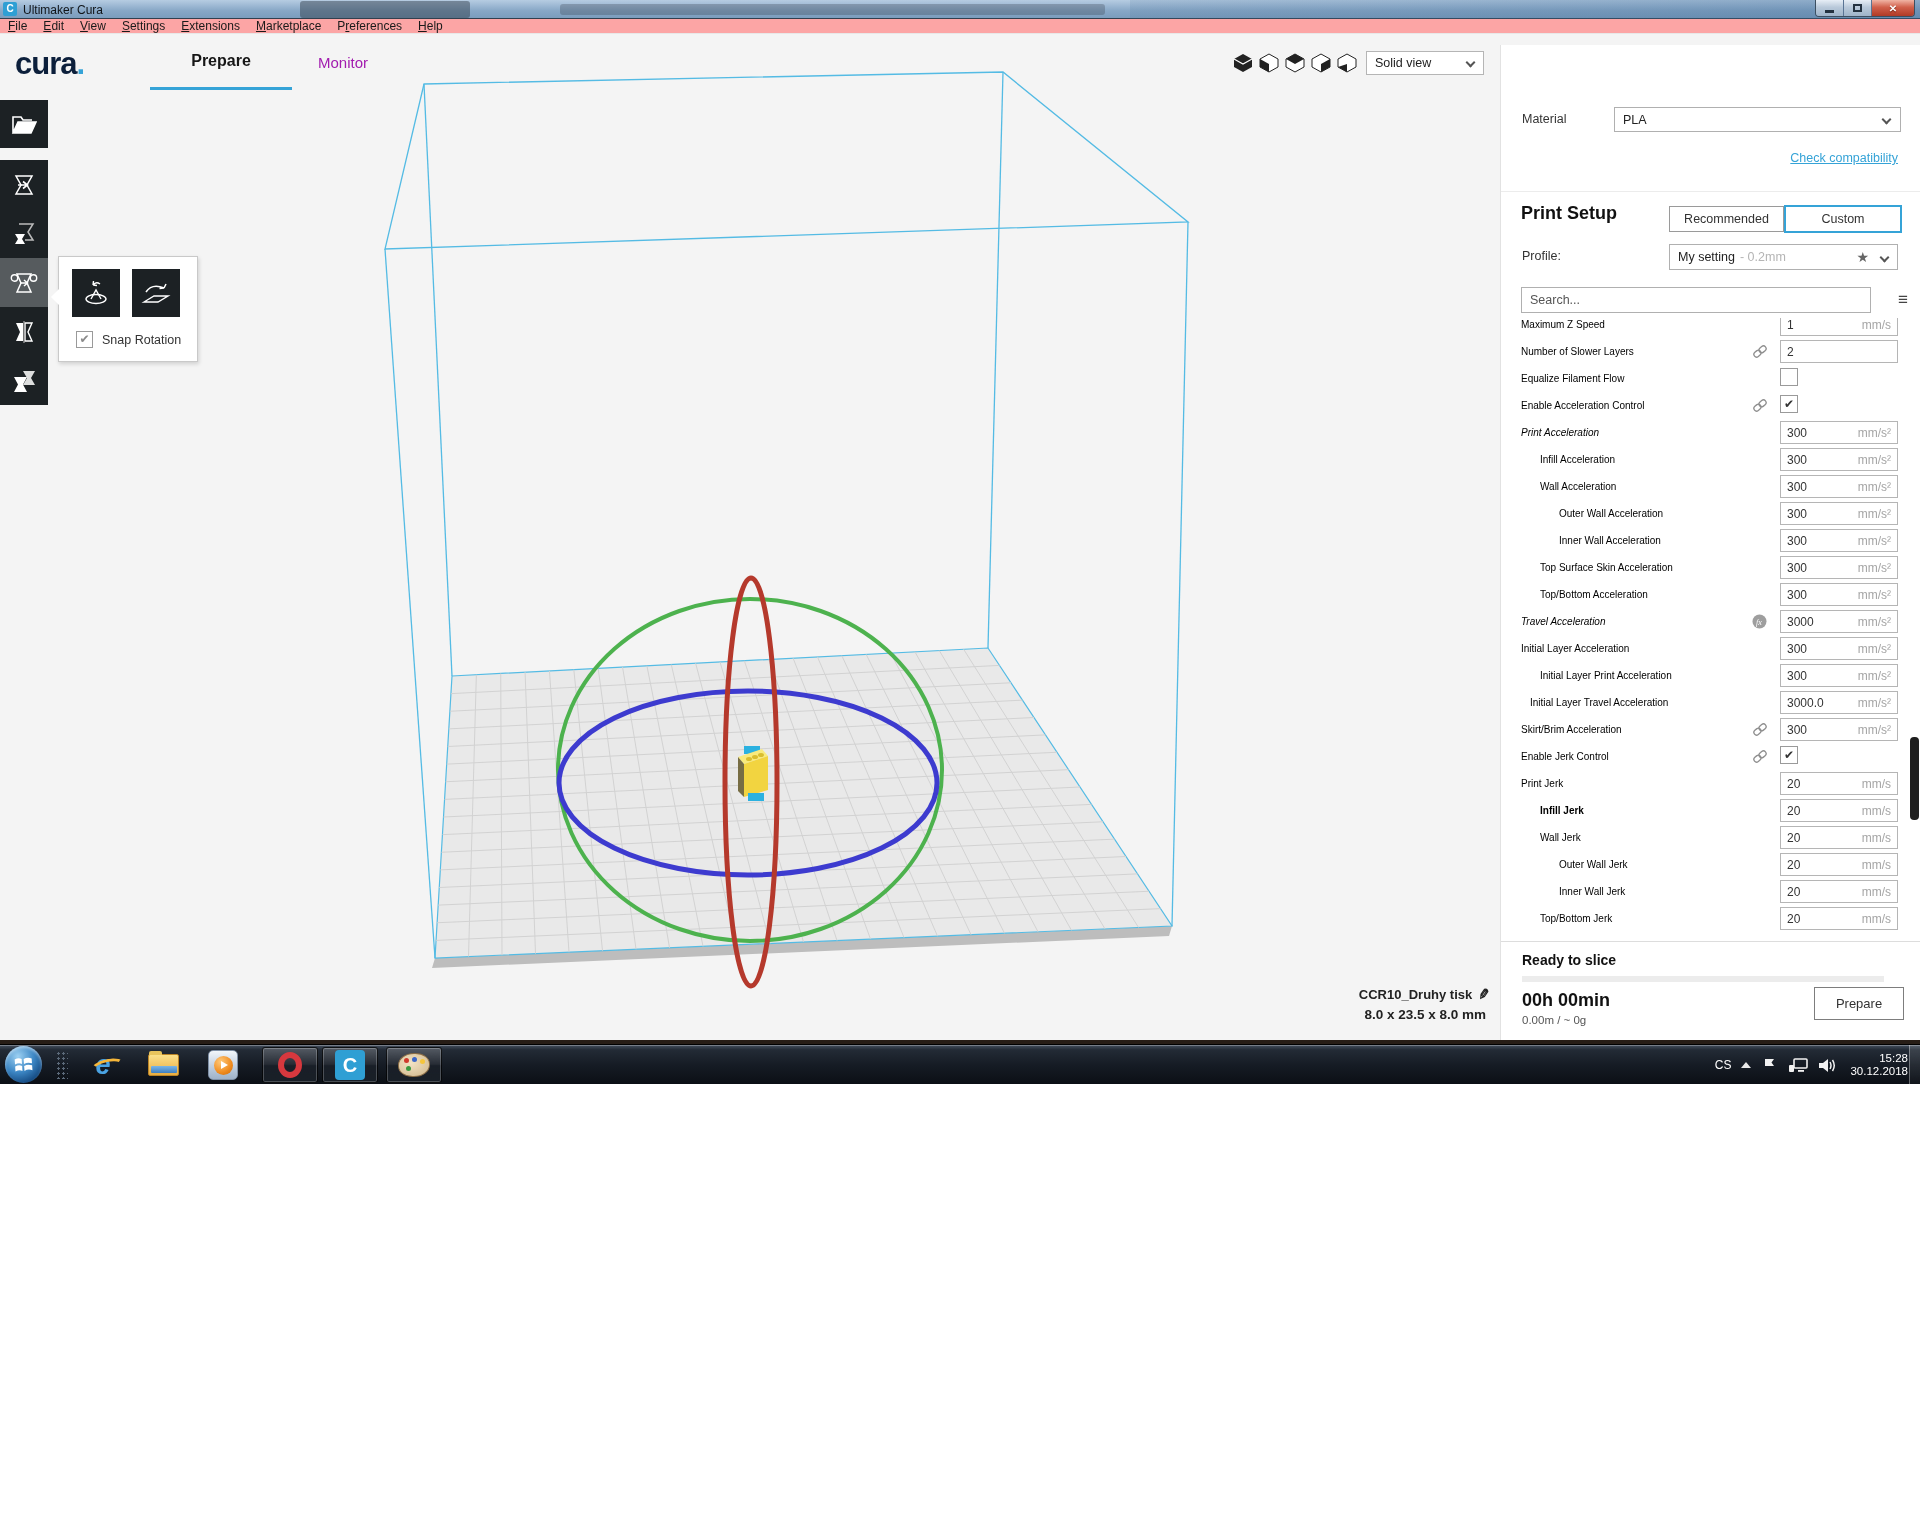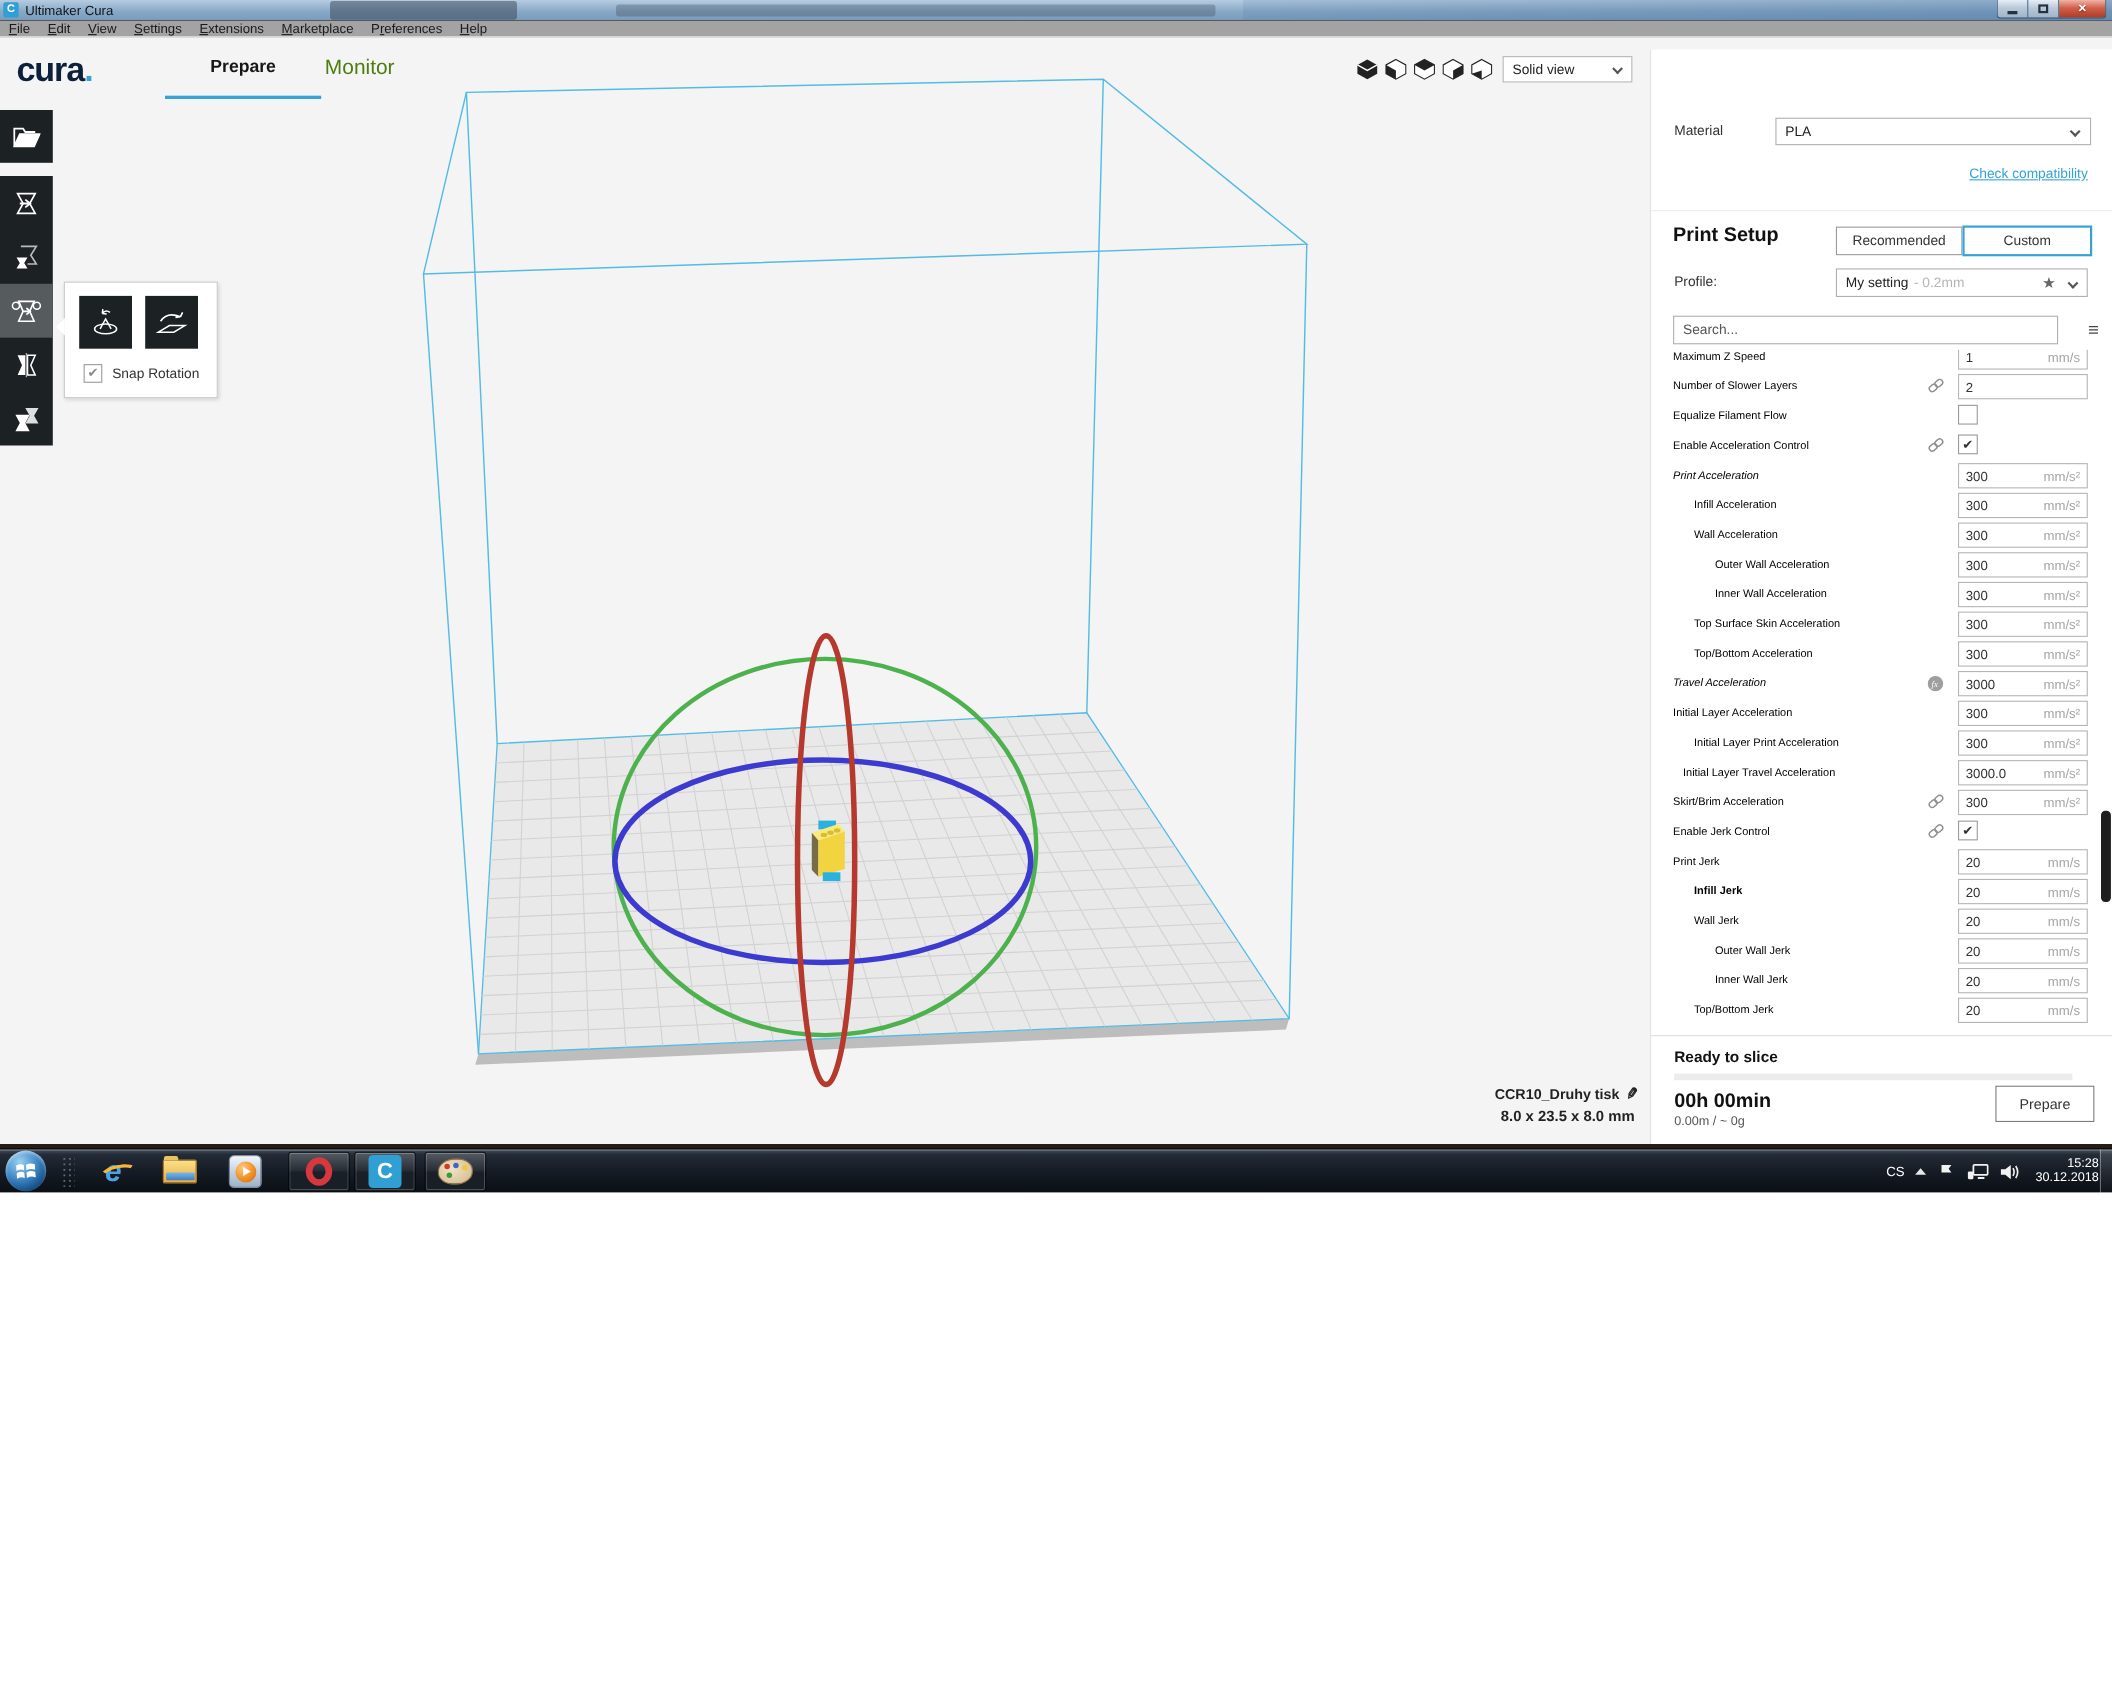--- a/index.html
+++ b/index.html
@@ -18,36 +18,36 @@
   .win-controls { position:absolute; left:1815px; top:0px; height:17px; display:flex; z-index:7;
     border:1px solid #3c4f61; border-top:none; border-radius:0 0 4px 4px; overflow:hidden; }
   .win-btn { width:28px; height:16px; background:linear-gradient(#e7eef6, #b9c9da 45%, #9fb4c9); border-right:1px solid #5a7494;
     display:flex; align-items:center; justify-content:center; }
   .win-btn:last-child { border-right:none; width:42px; background:linear-gradient(#f0b4a4, #d1604b 45%, #b03a26); }
   .glyph-min { width:9px; height:3px; background:#243240; margin-top:6px; }
   .glyph-max { width:9px; height:8px; border:2px solid #243240; }
   .glyph-close { color:#fff; font-size:10px; font-weight:bold; text-shadow:0 1px 1px #70200f; }
 
   
-  .menubar { position:absolute; left:0; top:19px; width:1920px; height:15px; background:#a3a3a3;
+  .menubar { position:absolute; left:0; top:19px; width:1920px; height:15px; background:#fca5a5;
     border-bottom:1px solid #e8e8e8; z-index:6; display:flex; align-items:center; }
   .menu-item { font-size:12px; color:#1a1a1a; padding:0 8px; white-space:nowrap; }
   .menu-item u { text-decoration:underline; }
 
   
   .app-bg { position:absolute; left:0; top:34px; width:1920px; height:1006px; background:#f4f4f4; z-index:0; }
   #scene { position:absolute; left:0; top:0; width:1920px; height:1040px; z-index:1; }
 
   
   .header { position:absolute; left:0; top:34px; width:1500px; height:56px; z-index:2; }
   .logo { position:absolute; left:15px; top:12px; font-size:31px; font-weight:bold; letter-spacing:-1px; color:#0c1f3b; }
   .logo .dot { color:#35a3d7; }
   .tab { position:absolute; top:0; height:56px; display:flex; align-items:center; justify-content:center; }
   .tab-prepare { left:150px; width:142px; font-size:16px; font-weight:bold; color:#161616; border-bottom:3px solid #35a3d7; }
-  .tab-monitor { left:292px; width:70px; font-size:19px; color:#4d7c0f; }
+  .tab-monitor { left:308px; width:70px; font-size:15px; color:#a21caf; }
 
   
   .view-toolbar { position:absolute; left:1230px; top:50px; height:26px; display:flex; align-items:center; z-index:2; }
   .cube-btn { width:26px; height:22px; display:flex; align-items:center; justify-content:center; }
   .view-dropdown { position:relative; margin-left:6px; width:118px; height:24px; background:#fff; border:1px solid #b5b5b5;
     font-size:12.5px; color:#222; display:flex; align-items:center; padding-left:8px; }
   .view-dropdown .chev { position:absolute; right:9px; top:7px; }
 
   .chev { width:7px; height:7px; border-right:2px solid #555; border-bottom:2px solid #555; transform:rotate(45deg); display:inline-block; }
   .chev-white { border-color:#fff; }

